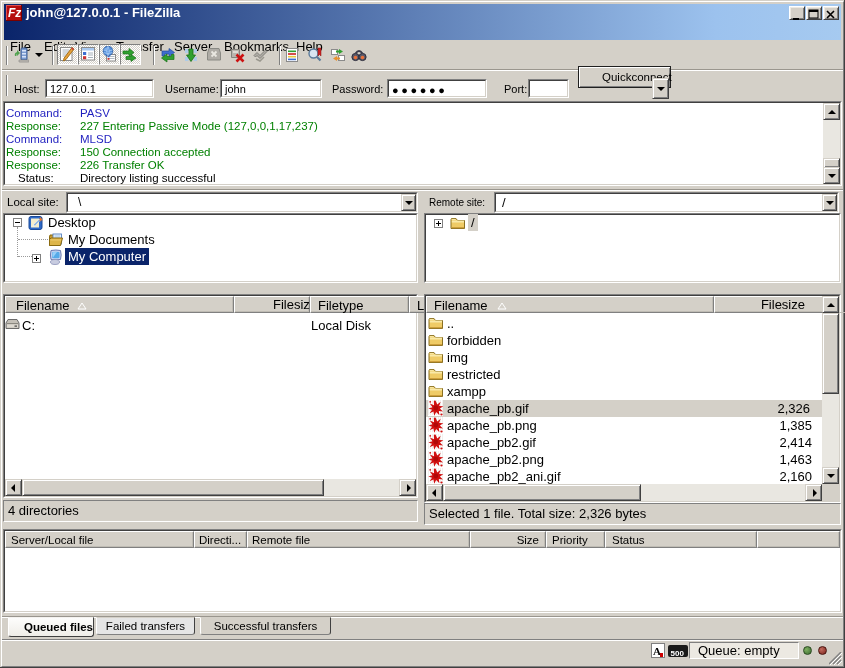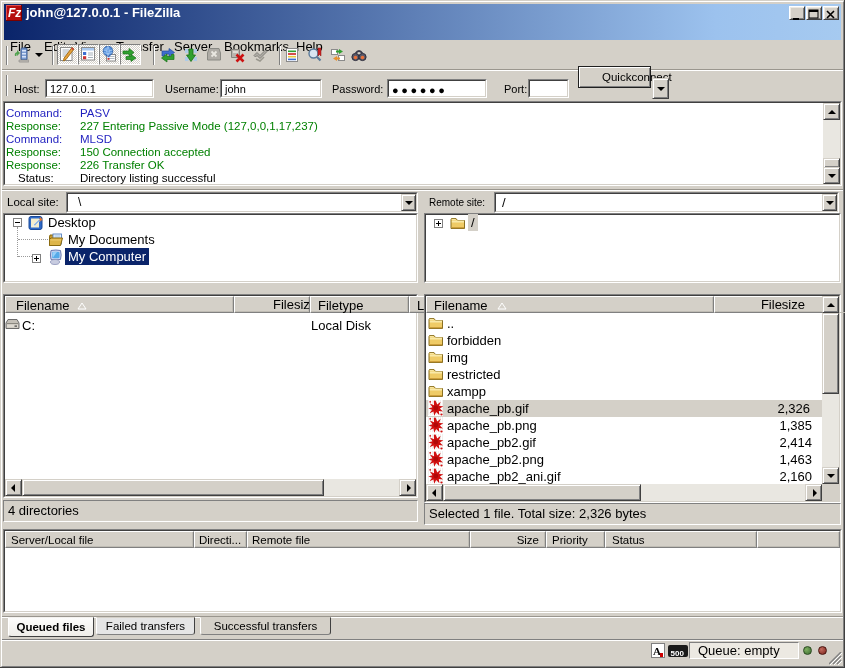--- a/index.html
+++ b/index.html
@@ -293,21 +293,21 @@
     <div class="fieldin">john</div>
   </div>
 <div class="qlabel abs" style="left:332px;">Password:</div>
 <div class="qfield abs sunk2o" style="left:387px;width:100px;">
     <div class="fieldin" style="font-size:11px;letter-spacing:2.6px;line-height:16px;">●●●●●●</div>
   </div>
 <div class="qlabel abs" style="left:504px;">Port:</div>
 <div class="qfield abs sunk2o" style="left:528px;width:41px;">
     <div class="fieldin"></div>
   </div>
-<div class="abs" style="left:578px;top:66px;width:73px;height:22px;background:#D4D0C8;border:1px solid #202020;box-shadow:inset 1px 1px 0 #fff, inset -1px -1px 0 #808080;font-size:11.5px;text-align:center;line-height:20px;padding-left:23px;">Quickconnect</div>
+<div class="abs" style="left:578px;top:66px;width:93px;height:22px;background:#D4D0C8;border:1px solid #202020;box-shadow:inset 1px 1px 0 #fff, inset -1px -1px 0 #808080;font-size:11.5px;text-align:center;line-height:20px;padding-left:23px;">Quickconnect</div>
 <div class="abs" style="left:652px;top:78px;width:17px;height:21px;background:#D4D0C8;border:1px solid;border-color:#D4D0C8 #404040 #404040 #D4D0C8;box-shadow:inset 1px 1px 0 #fff, inset -1px -1px 0 #808080;">
     <div class="abs" style="left:4px;top:8px;width:0;height:0;border-left:4px solid transparent;border-right:4px solid transparent;border-top:4px solid #000;"></div>
   </div>
 
 <div class="abs sunk2o" style="left:3px;top:101px;width:839px;height:85px;">
   <div class="sunk2i">
     <div class="logline blue" style="top:4px;">Command:<span class="lval">PASV</span></div>
     <div class="logline green" style="top:17px;">Response:<span class="lval">227 Entering Passive Mode (127,0,0,1,17,237)</span></div>
     <div class="logline blue" style="top:30px;">Command:<span class="lval">MLSD</span></div>
     <div class="logline green" style="top:43px;">Response:<span class="lval">150 Connection accepted</span></div>
@@ -536,21 +536,21 @@
       </div>
   <div class="hcell" style="left:600px;width:152px;">
         <span class="hlab" style="left:6px;font-size:11.5px;">Status</span>
       </div>
   <div class="hcell" style="left:752px;width:83px;"></div>
  </div>
 </div>
 
 <div class="abs" style="left:2px;top:616px;width:841px;height:1px;background:#9a968e;"></div>
 <div class="abs" style="left:2px;top:617px;width:841px;height:1px;background:#fff;"></div>
-<div class="abs" style="left:8px;top:617px;width:86px;height:20px;background:linear-gradient(#FDFDFC,#EFEDE8);border:1px solid;border-color:#F5F3F0 #404040 #404040 #fff;border-radius:0 0 3px 3px;font-size:11.5px;font-weight:bold;text-align:center;line-height:18px;">Queued files</div>
+<div class="abs" style="left:8px;top:617px;width:86px;height:20px;background:linear-gradient(#FDFDFC,#EFEDE8);border:1px solid;border-color:#F5F3F0 #404040 #404040 #fff;border-radius:0 0 3px 3px;font-size:11.5px;font-weight:bold;text-align:right;line-height:18px;">Queued files</div>
 <div class="abs" style="left:96px;top:617px;width:99px;height:18px;background:#e5e5e5;border:1px solid;border-color:#D4D0C8 #404040 #808080 #fff;border-radius:0 0 3px 3px;font-size:11.5px;text-align:center;line-height:16px;color:#000;">Failed transfers</div>
 <div class="abs" style="left:200px;top:617px;width:131px;height:18px;background:#D4D0C8;border:1px solid;border-color:#D4D0C8 #404040 #808080 #fff;border-radius:0 0 3px 3px;font-size:11.5px;text-align:center;line-height:16px;color:#000;">Successful transfers</div>
 
 <div class="abs" style="left:2px;top:639px;width:841px;height:1px;background:#808080;"></div>
 <div class="abs" style="left:2px;top:640px;width:841px;height:1px;background:#fff;"></div>
 <div class="abs" style="left:651px;top:643px;width:14px;height:15px;background:#fff;border:1px solid #808080;">
   <svg width="12" height="13">
       <text x="1" y="10" font-family="Liberation Serif" font-size="11" font-weight="bold" fill="#000">A</text>
       <rect x="8" y="8" width="3" height="4" fill="#C00"></rect>
     </svg>

